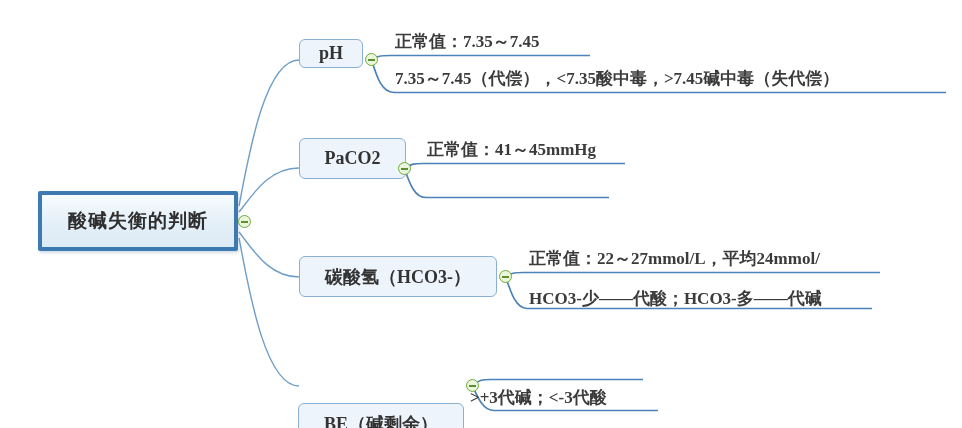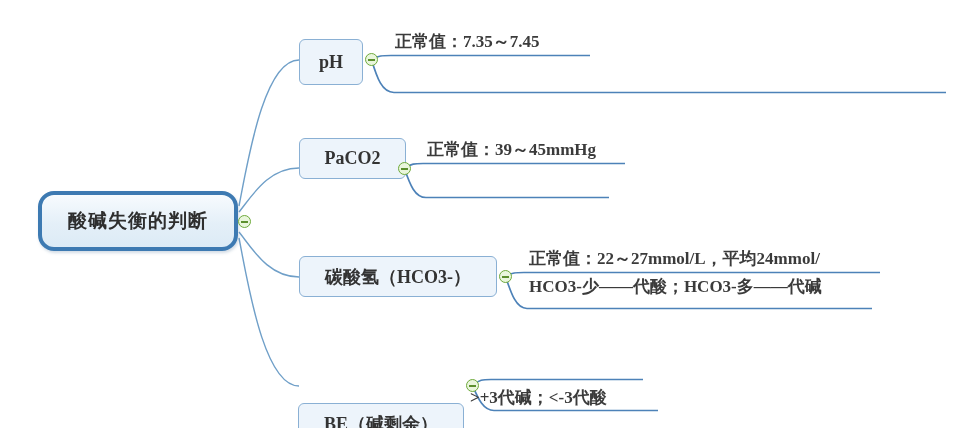--- a/index.html
+++ b/index.html
@@ -10,21 +10,21 @@
   svg.links{position:absolute;left:0;top:0;width:962px;height:428px;}
   .link{fill:none;stroke:#6f9fc8;stroke-width:1.4px;}
   .leafline{fill:none;stroke:#4d82b8;stroke-width:1.7px;}
   .node{
     position:absolute;display:flex;align-items:center;justify-content:center;
     border:1.5px solid #8ab0d4;background:#edf4fb;border-radius:6px;
     box-sizing:border-box;font-weight:bold;font-size:18px;color:#333333;
     white-space:nowrap;cursor:pointer;
   }
   .root{
-    border:4px solid #3d7ab2;border-radius:16px;
+    border:4px solid #3d7ab2;border-radius:2px;
     background:linear-gradient(180deg,#f7fbfe 0%,#e4eff8 55%,#dcebf6 100%);
     font-size:19px;letter-spacing:1px;color:#2e2e2e;
     box-shadow:1px 2px 3px rgba(110,140,170,0.30);
   }
   .leaf{
     position:absolute;white-space:nowrap;font-size:17px;font-weight:600;
     color:#3b3b3b;line-height:22px;cursor:pointer;
   }
   .collapse{
     position:absolute;width:13px;height:13px;box-sizing:border-box;
@@ -53,38 +53,39 @@
     <path class="leafline" d="M 505.5,276.5 C 511,293 516,308.5 527,308.5 L 872,308.5"></path>
     <path class="leafline" d="M 472.5,385.5 C 479,379.5 483,379.5 491,379.5 L 643,379.5"></path>
     <path class="leafline" d="M 472.5,385.5 C 478,398 483,410.5 494,410.5 L 658,410.5"></path>
   </svg>
 
   <div class="node root" style="left:38px;top:191px;width:200px;height:60px;">酸碱失衡的判断</div>
   <div class="collapse" style="left:238px;top:215px;">
     <span class="bar"></span>
   </div>
 
-  <div class="node" style="left:299px;top:39px;width:64px;height:46px;">pH</div>
+  <div class="node" style="left:299px;top:39px;width:64px;height:29px;">pH</div>
   <div class="collapse" style="left:365px;top:53px;">
     <span class="bar"></span>
   </div>
   <div class="leaf" style="left:395px;top:31px;">正常值：7.35～7.45</div>
+  <div class="leaf" style="left:395px;top:68px;">7.35～7.45（代偿），&lt;7.35酸中毒，&gt;7.45碱中毒（失代偿）</div>
 
   <div class="node" style="left:299px;top:138px;width:107px;height:41px;">PaCO2</div>
   <div class="collapse" style="left:398px;top:162px;">
     <span class="bar"></span>
   </div>
-  <div class="leaf" style="left:427px;top:139px;">正常值：39～45mmHg</div>
+  <div class="leaf" style="left:427px;top:139px;">正常值：41～45mmHg</div>
 
   <div class="node" style="left:299px;top:256px;width:198px;height:41px;">碳酸氢（HCO3-）</div>
   <div class="collapse" style="left:499px;top:270px;">
     <span class="bar"></span>
   </div>
   <div class="leaf" style="left:529px;top:248px;">正常值：22～27mmol/L，平均24mmol/</div>
-  <div class="leaf" style="left:529px;top:276px;">HCO3-少——代酸；HCO3-多——代碱</div>
+  <div class="leaf" style="left:529px;top:288px;">HCO3-少——代酸；HCO3-多——代碱</div>
 
   <div class="node" style="left:298px;top:365px;width:166px;height:41px;margin-top:38px;">BE（碱剩余）</div>
   <div class="collapse" style="left:466px;top:379px;">
     <span class="bar"></span>
   </div>
   <div class="leaf" style="left:470px;top:387px;">&gt;+3代碱；&lt;-3代酸</div>
 
 </div>
 
 </body></html>

